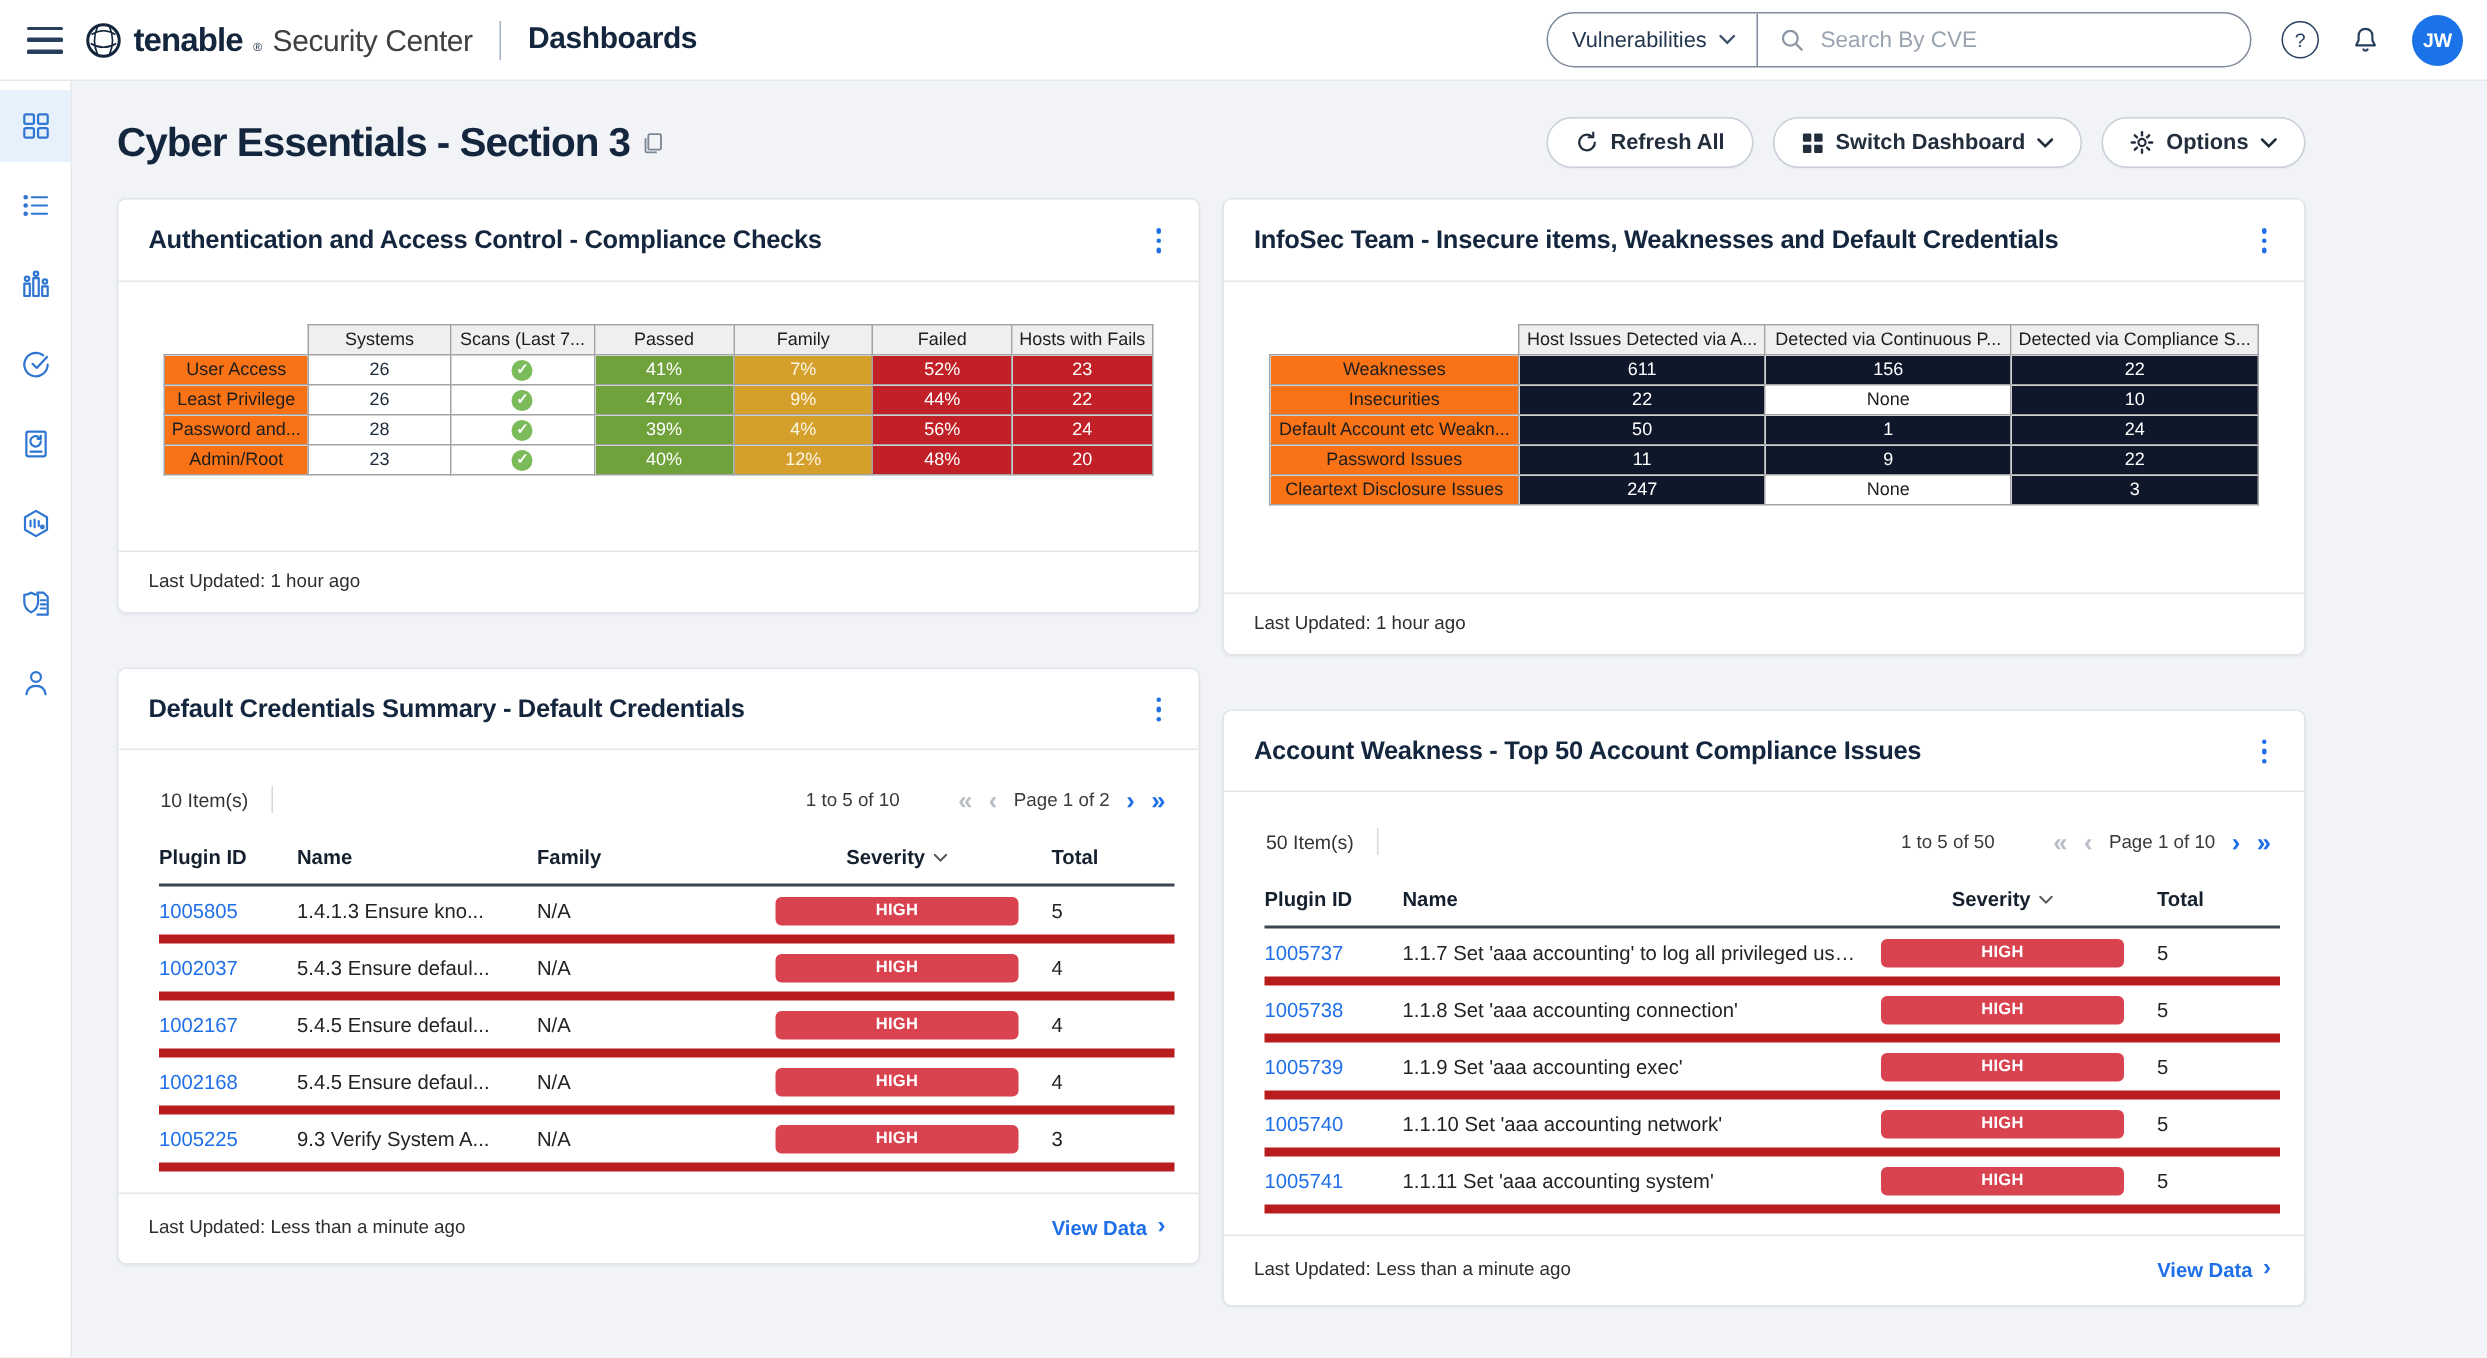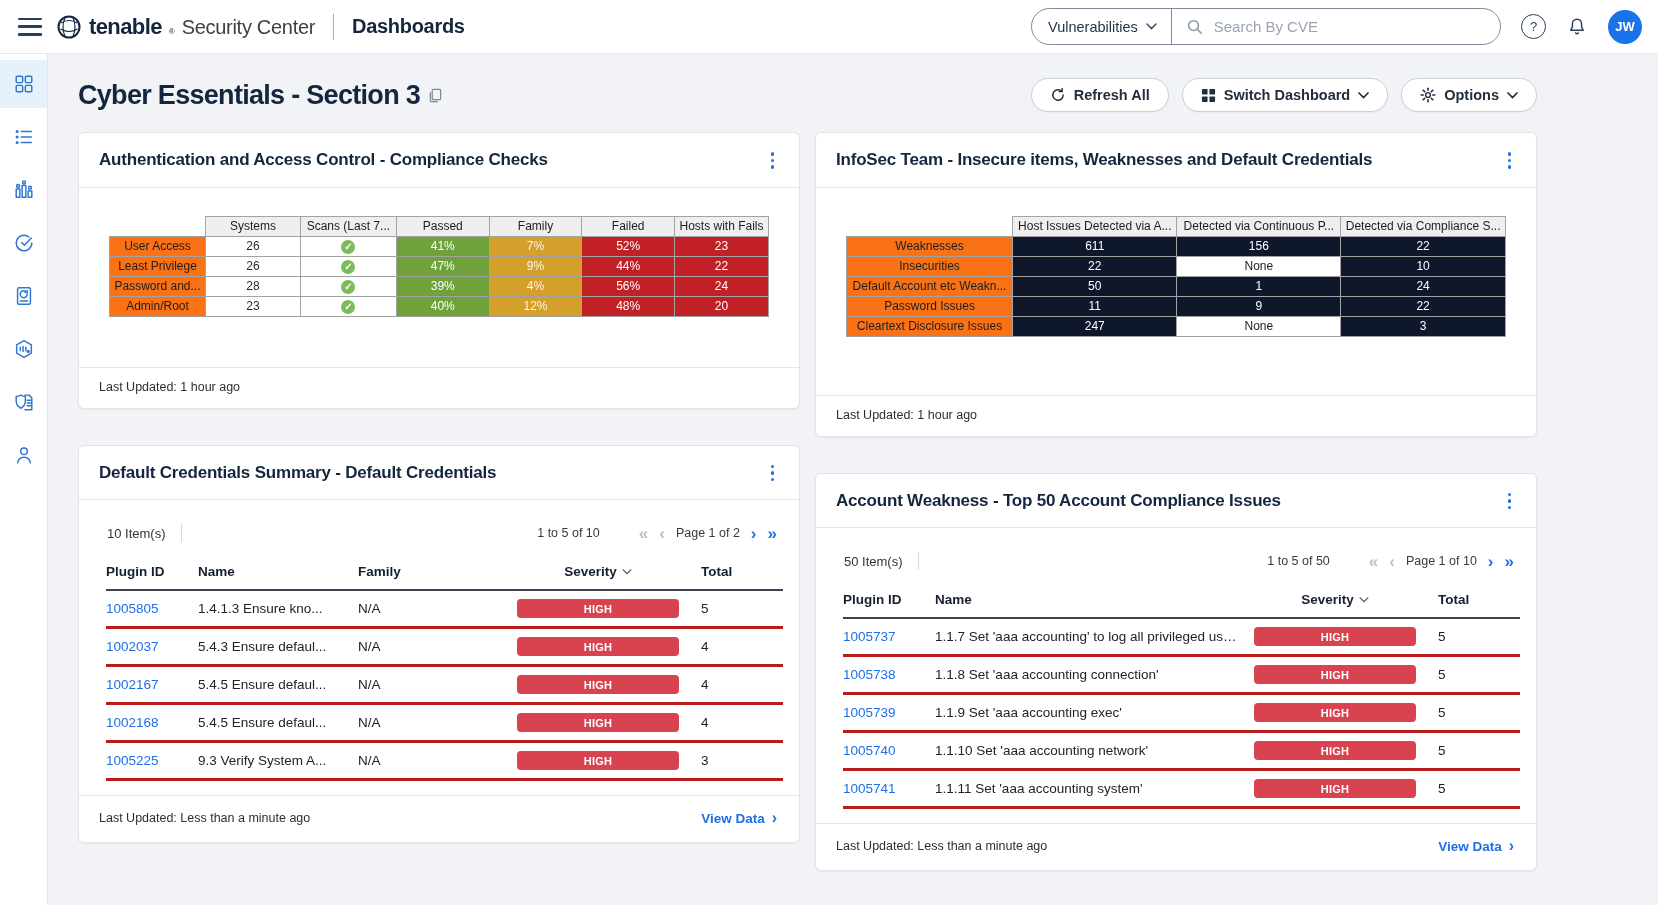--- a/index.html
+++ b/index.html
@@ -87,21 +87,21 @@
 
   
   .dt-toolbar { display:flex; align-items:center; padding:24px 22px 16px 28px; font-size:13px; color:#333; }
   .vr { width:1px; height:18px; background:#d4d9de; margin-left:15px; }
   .pager { margin-left:auto; display:flex; align-items:center; gap:11px; font-size:12.5px; color:#3a3a3a; }
   .pg-range { margin-right:28px; }
   .pg-ic { font-size:17px; line-height:1; font-weight:600; cursor:pointer; }
   .pg-disabled { color:#b7bec6; cursor:default; }
   .pg-enabled { color:#1f6fe8; }
   .dt-header { display:flex; align-items:center; font-weight:700; font-size:13.5px; color:#15202e; padding:6px 0 10px; border-bottom:2px solid #3b4552; margin:0 16px 0 27px; }
-  .dt-row { display:flex; align-items:center; height:38px; border-bottom:3px solid #b91c1c; margin:0 16px 0 27px; font-size:13.5px; color:#232323; }
+  .dt-row { display:flex; align-items:center; height:38px; border-bottom:6px solid #b91c1c; margin:0 16px 0 27px; font-size:13.5px; color:#232323; }
   .c-id { width:92px; flex-shrink:0; }
   .c-family { width:167px; flex-shrink:0; }
   .c-sev { width:170px; flex-shrink:0; display:flex; justify-content:center; align-items:center; gap:5px; }
   .c-total { width:100px; flex-shrink:0; padding-left:18px; }
   .c-name { flex:1; min-width:0; overflow:hidden; white-space:nowrap; text-overflow:ellipsis; padding-right:10px; }
   .p3 .c-name { max-width:160px; }
   .p3 .c-fill { flex:1; }
   .link { color:#1f6fe8; text-decoration:none; cursor:pointer; }
   .badge { width:162px; height:19px; background:#d8434f; border-radius:4px; color:#fff; font-weight:700; font-size:11px; display:flex; align-items:center; justify-content:center; letter-spacing:0.2px; }
   .sev-chevron { display:flex; }

